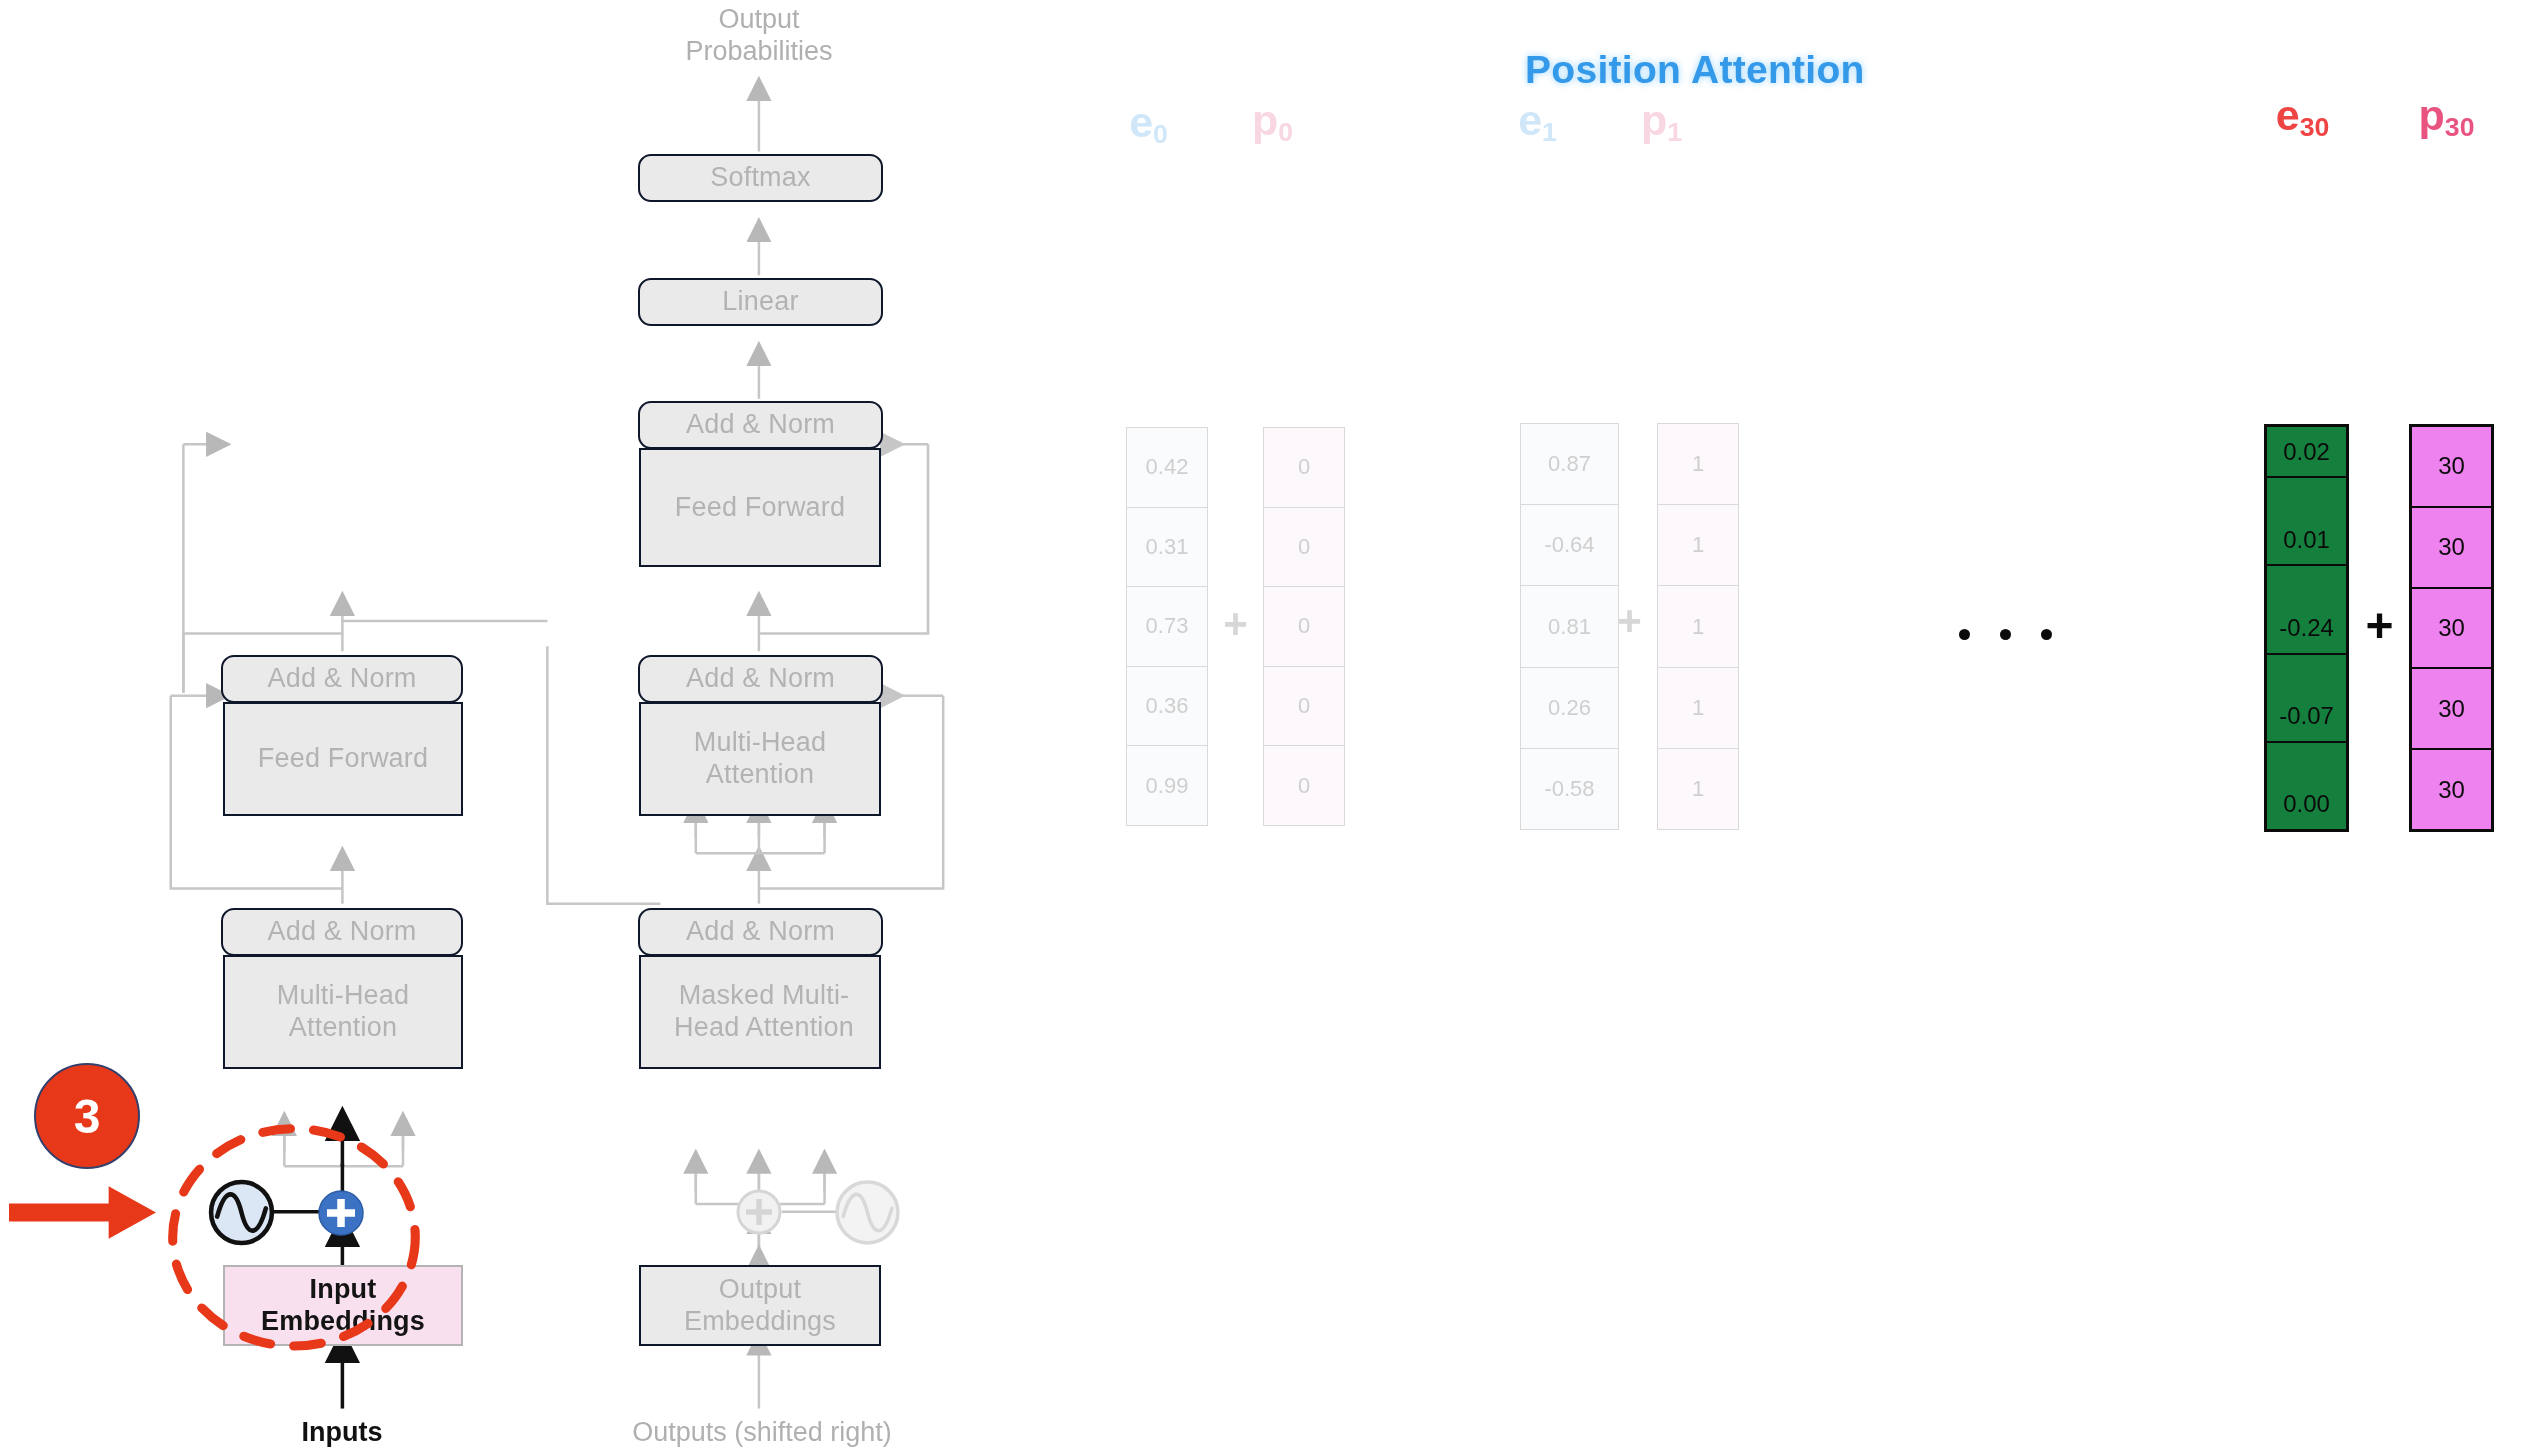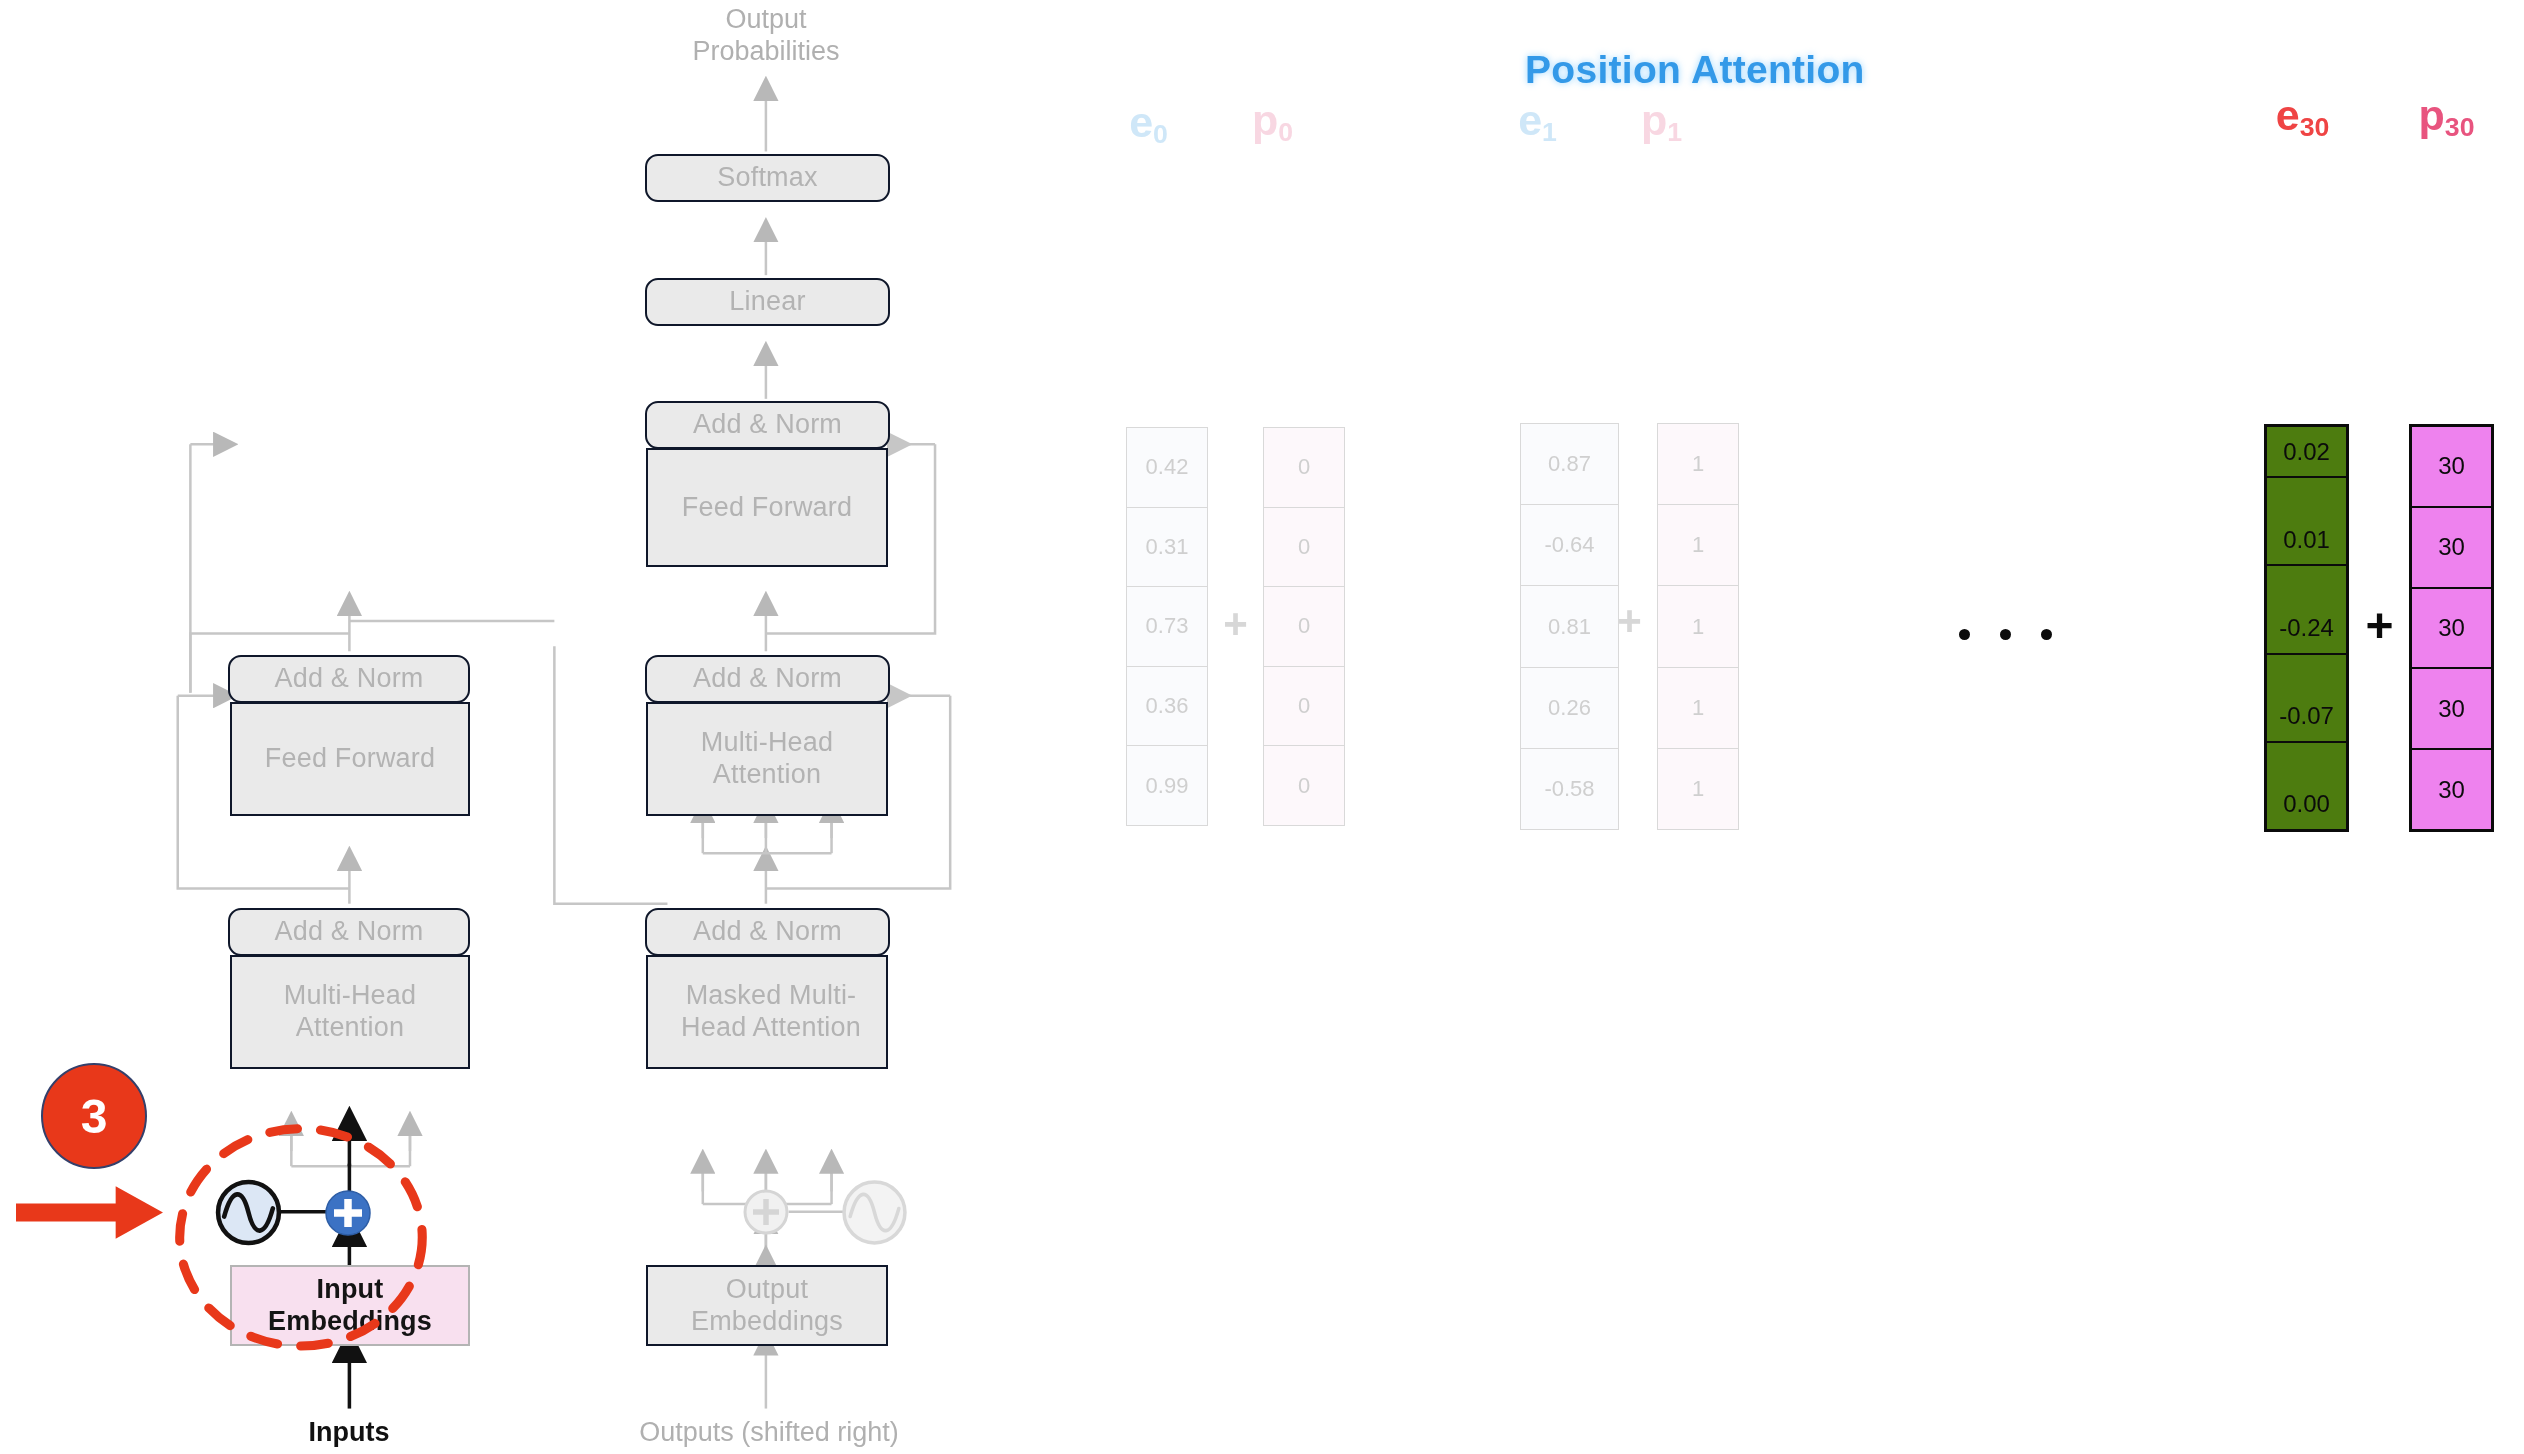--- a/index.html
+++ b/index.html
@@ -8,21 +8,21 @@
     width:2585px;height:1454px;position:relative;overflow:hidden;
     font-family:"Liberation Sans", sans-serif;
     -webkit-font-smoothing:antialiased;
   }
 
   
   .abs{position:absolute;}
 
   
   #transformer{
-    position:absolute;left:11px;top:0;width:1010px;height:1454px;
+    position:absolute;left:4px;top:0;width:1010px;height:1454px;
   }
   .tbox{
     position:absolute;
     background:#eaeaea;
     border:2px solid #0f172a;
     color:#b3b3b3;
     display:flex;align-items:center;justify-content:center;
     text-align:center;
     font-size:27px;
     line-height:1.18;
@@ -92,21 +92,21 @@
   
   .g-faded .vec.e{border:1.5px solid #d9d9d9;background:#fafbfd;}
   .g-faded .vec.e .cell{border-bottom:1.5px solid #d9d9d9;color:#cfcfcf;}
   .g-faded .vec.e .cell:last-child{border-bottom:none;}
   .g-faded .vec.p{border:1.5px solid #d9d9d9;background:#fdf8fb;}
   .g-faded .vec.p .cell{border-bottom:1.5px solid #d9d9d9;color:#cfcfcf;}
   .g-faded .vec.p .cell:last-child{border-bottom:none;}
   .g-faded .plus{color:#d7d7d7;}
 
   
-  .g-solid .vec.e{border:3.5px solid #0b0b0b;background:#4d7c0f;gap:37px;}
+  .g-solid .vec.e{border:3.5px solid #0b0b0b;background:#15803d;gap:37px;}
   .g-solid .vec.e .cell{border-bottom:2.5px solid #0b0b0b;color:#0b0b0b;font-size:24px;}
   .g-solid .vec.e .cell:last-child{border-bottom:none;}
   .g-solid .vec.p{border:3.5px solid #0b0b0b;background:#ee82ee;}
   .g-solid .vec.p .cell{border-bottom:2.5px solid #0b0b0b;color:#0b0b0b;font-size:24px;}
   .g-solid .vec.p .cell:last-child{border-bottom:none;}
   .g-solid .plus{color:#0b0b0b;font-size:48px;font-weight:700;}
 
   
   #dots{position:absolute;display:flex;gap:30px;align-items:center;}
   .dot{width:11px;height:11px;border-radius:50%;background:#0b0b0b;}

